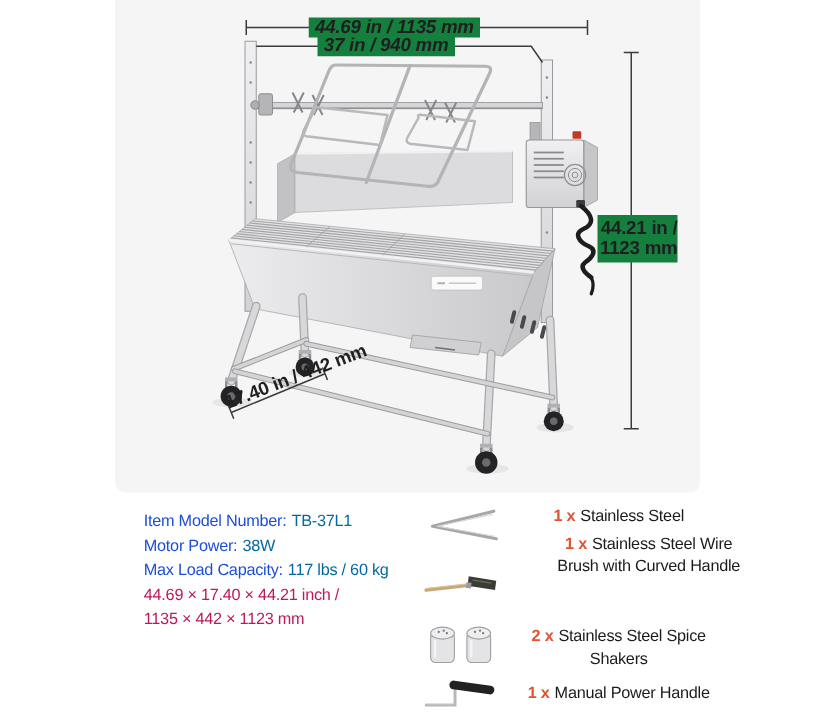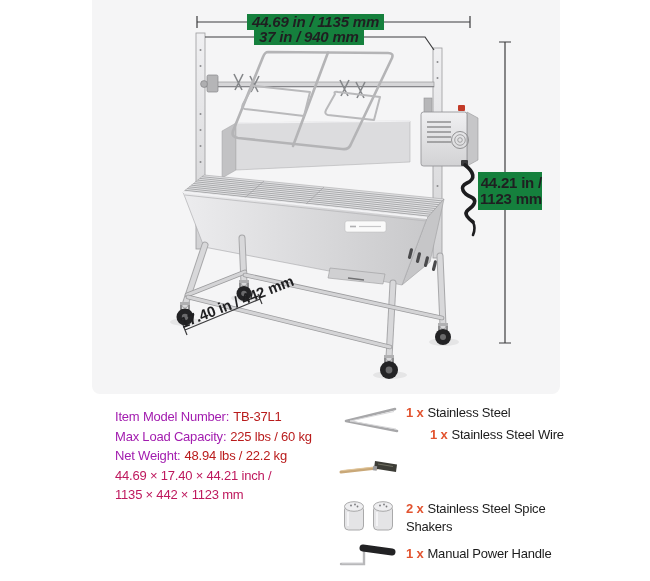--- a/index.html
+++ b/index.html
@@ -19,28 +19,28 @@
   }
   .dim-top1{left:155px;top:14px;font-style:italic;padding:0 5px;}
   .dim-top2{left:162px;top:29px;font-style:italic;padding:0 5px;}
   .dim-right{left:386px;top:172px;width:64px;white-space:normal;padding:3px 0;text-align:right;}
   .dim-depth{left:86px;top:316px;background:transparent;transform:rotate(-21deg);transform-origin:left top;}
   
   .specs{
     position:absolute;left:115px;top:407px;width:230px;
     font-size:13px;line-height:19.6px;letter-spacing:-0.2px;
   }
-  .spec-label{color:#a21caf;}
-  .spec-value{color:#b91c1c;margin-left:4px;}
+  .spec-label{color:#1d4ed8;}
+  .spec-value{color:#0369a1;margin-left:4px;}
   .spec-value-line{color:#be185d;}
   
   .acc-icon{position:absolute;left:337px;width:64px;display:flex;justify-content:center;}
   .acc-text{
     position:absolute;left:406px;width:178px;
-    font-size:13px;line-height:17.5px;letter-spacing:-0.2px;color:#1b1b1b;
+    font-size:13px;line-height:17.5px;letter-spacing:-0.2px;color:#1b1b1b;text-align:center;
   }
   .acc-qty{color:#e2532f;font-weight:700;margin-right:4px;}
   .t1-icon{top:406px;} .t1-text{top:404px;}
   .t2-icon{top:458px;} .t2-text{top:426px;margin-left:24px;}
   .t3-icon{top:499px;} .t3-text{top:500px;}
   .t4-icon{top:538px;} .t4-text{top:545px;}
 </style>
 </head>
 <body>
 
@@ -228,22 +228,22 @@
     </svg>
 
     <div class="dim dim-top1">44.69 in / 1135 mm</div>
     <div class="dim dim-top2">37 in / 940 mm</div>
     <div class="dim dim-right">44.21 in / 1123 mm</div>
     <div class="dim dim-depth">17.40 in / 442 mm</div>
   </div>
 
   <div class="specs">
     <div class="spec-row"><span class="spec-label">Item Model Number:</span><span class="spec-value">TB-37L1</span></div>
-    <div class="spec-row"><span class="spec-label">Max Load Capacity:</span><span class="spec-value">225 lbs / 60 kg</span></div>
-    <div class="spec-row"><span class="spec-label">Net Weight:</span><span class="spec-value">48.94 lbs / 22.2 kg</span></div>
+    <div class="spec-row"><span class="spec-label">Motor Power:</span><span class="spec-value">38W</span></div>
+    <div class="spec-row"><span class="spec-label">Max Load Capacity:</span><span class="spec-value">117 lbs / 60 kg</span></div>
     <div class="spec-value-line">44.69 × 17.40 × 44.21 inch /</div>
     <div class="spec-value-line">1135 × 442 × 1123 mm</div>
   </div>
 
   <div>
 
     <div class="acc-icon t1-icon">
       <svg width="60" height="28" viewBox="0 0 60 28">
         <path d="M56,3 L7,15 L58,25" fill="none" stroke="#a7a7a9" stroke-width="2.6" stroke-linejoin="round" stroke-linecap="round"></path>
         <path d="M55,5.5 L11,15 L57,23" fill="none" stroke="#d9d9db" stroke-width="1" stroke-linejoin="round"></path>
@@ -257,20 +257,21 @@
       <svg width="60" height="18" viewBox="0 0 60 18">
         <line x1="2" y1="14" x2="38" y2="10" stroke="#c9a878" stroke-width="3" stroke-linecap="round"></line>
         <line x1="3" y1="12.6" x2="37" y2="8.8" stroke="#e2c79c" stroke-width="1"></line>
         <polygon points="36,3 58,6.5 57,14 35,10.5" fill="#3c3c36"></polygon>
         <line x1="39" y1="6" x2="54" y2="8.5" stroke="#6e6e60" stroke-width="1"></line>
         <rect x="34" y="8" width="4" height="4.5" fill="#9a9a9c" transform="rotate(8 36 10)"></rect>
       </svg>
     </div>
     <div class="acc-text t2-text">
       <span class="acc-qty">1 x</span><span>Stainless Steel Wire</span>
+      <div>Brush with Curved Handle</div>
     </div>
 
     <div class="acc-icon t3-icon">
       <svg width="52" height="32" viewBox="0 0 52 32">
         <g>
           <rect x="1.5" y="7" width="19" height="24" rx="4" fill="#e4e4e6" stroke="#a0a0a2" stroke-width="0.9"></rect>
           <ellipse cx="11" cy="7.5" rx="9.5" ry="4.8" fill="#eeeef0" stroke="#a0a0a2" stroke-width="0.9"></ellipse>
           <circle cx="8" cy="6.5" r="0.9" fill="#7a7a7c"></circle>
             <circle cx="12" cy="5.5" r="0.9" fill="#7a7a7c"></circle>
             <circle cx="14.5" cy="7.5" r="0.9" fill="#7a7a7c"></circle>

